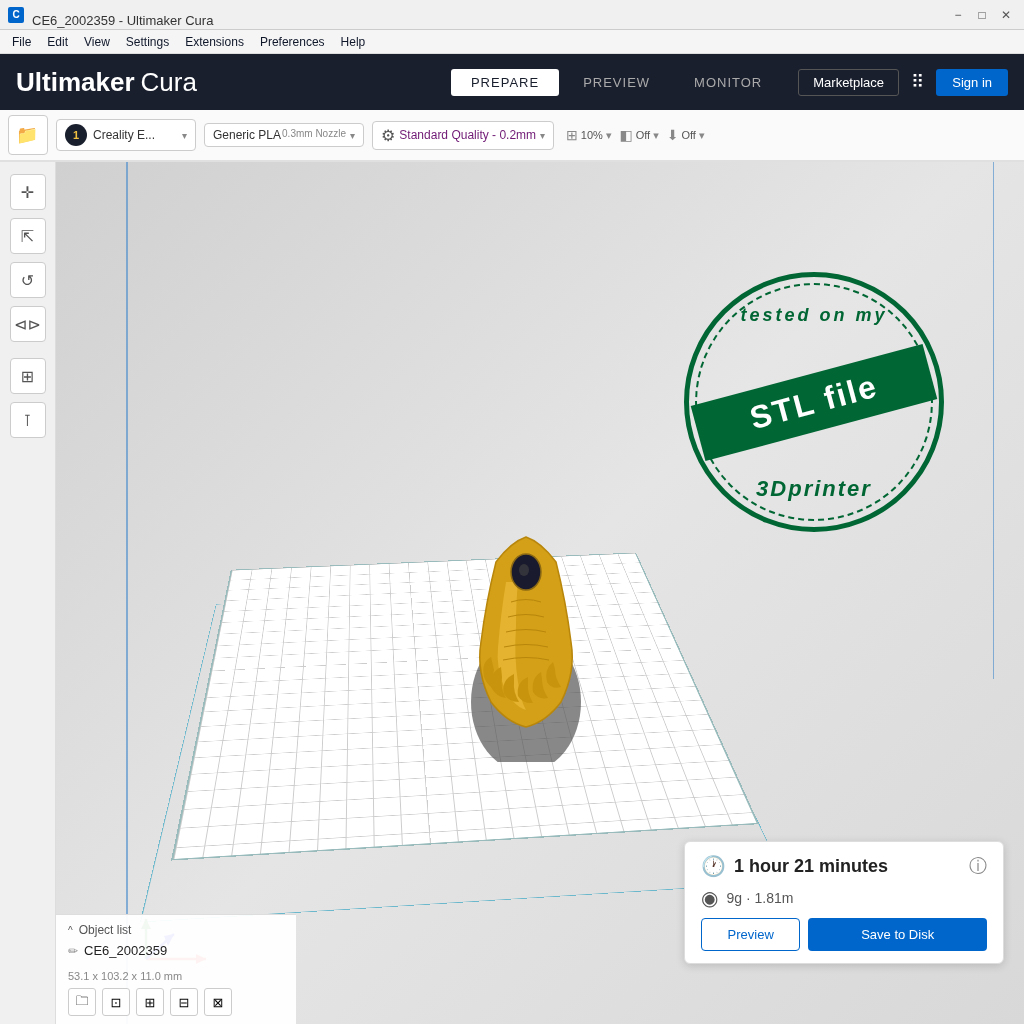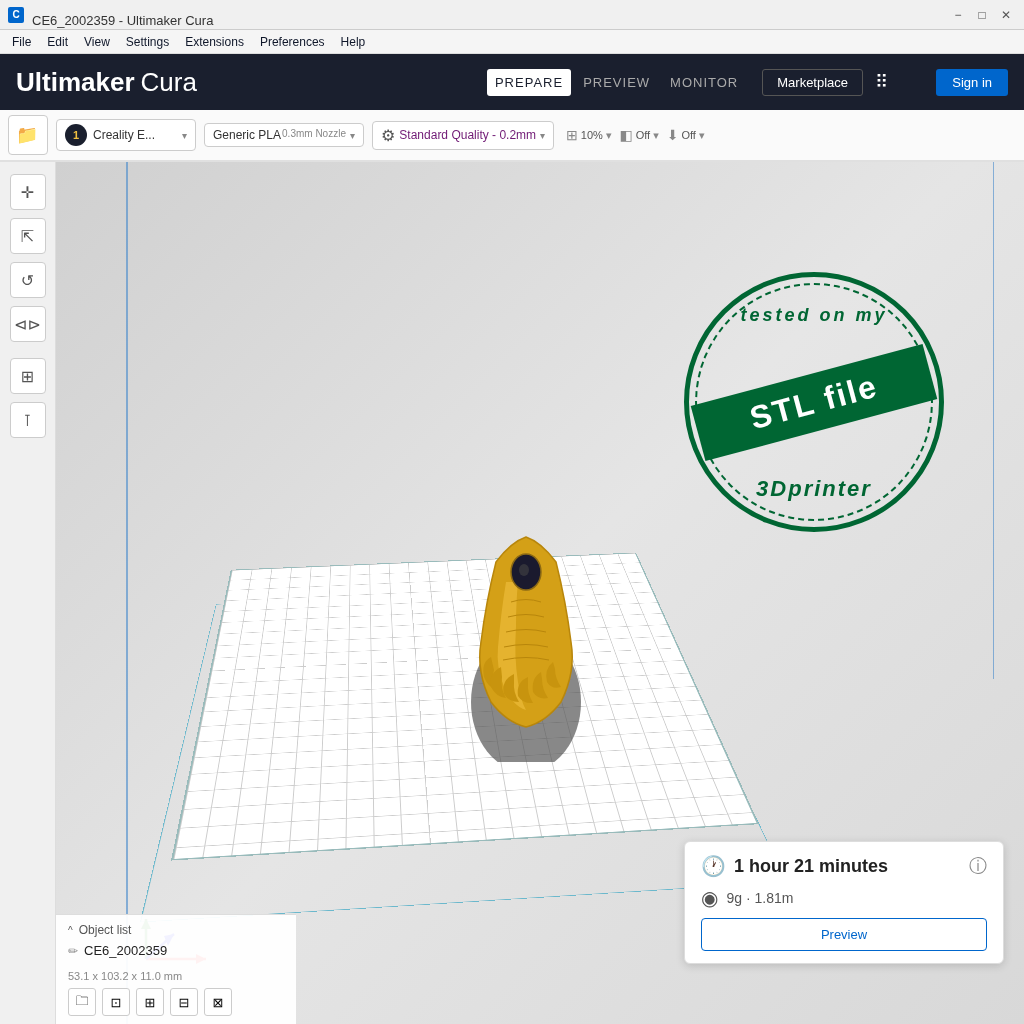--- a/index.html
+++ b/index.html
@@ -86,21 +86,21 @@
       font-size: 26px;
       font-weight: 700;
       color: white;
     }
     .nav-tabs {
       display: flex;
       gap: 4px;
       align-items: center;
     }
     .nav-tab {
-      padding: 6px 8px;
+      padding: 6px 20px;
       font-size: 13px;
       color: #aaa;
       cursor: pointer;
       border: none;
       background: transparent;
       letter-spacing: 1px;
       font-weight: 500;
     }
     .nav-tab.active {
       background: white;
@@ -131,21 +131,20 @@
       padding: 4px;
     }
     .signin-btn {
       background: #0066cc;
       color: white;
       border: none;
       padding: 6px 16px;
       font-size: 13px;
       cursor: pointer;
       border-radius: 3px;
-      margin-left: 36px;
     }
 
     
     .toolbar {
       background: #fafafa;
       height: 52px;
       display: flex;
       align-items: center;
       padding: 0 8px;
       gap: 8px;
@@ -642,20 +641,21 @@
           <span class="bp-icon">🕐</span>
           <span class="bp-time">1 hour 21 minutes</span>
           <span class="bp-info-icon">ⓘ</span>
         </div>
         <div class="bp-row">
           <span class="bp-icon">◉</span>
           <span class="bp-weight">9g · 1.81m</span>
         </div>
         <div class="bp-actions">
           <button class="btn-preview">Preview</button>
+          <button class="btn-save">Save to Disk</button>
         </div>
       </div>
 
       <div class="object-list-panel">
         <div class="ol-header">
           <span class="ol-chevron">^</span>
           <span>Object list</span>
         </div>
         <div class="ol-name">
           <span class="ol-edit-icon">✏</span>

